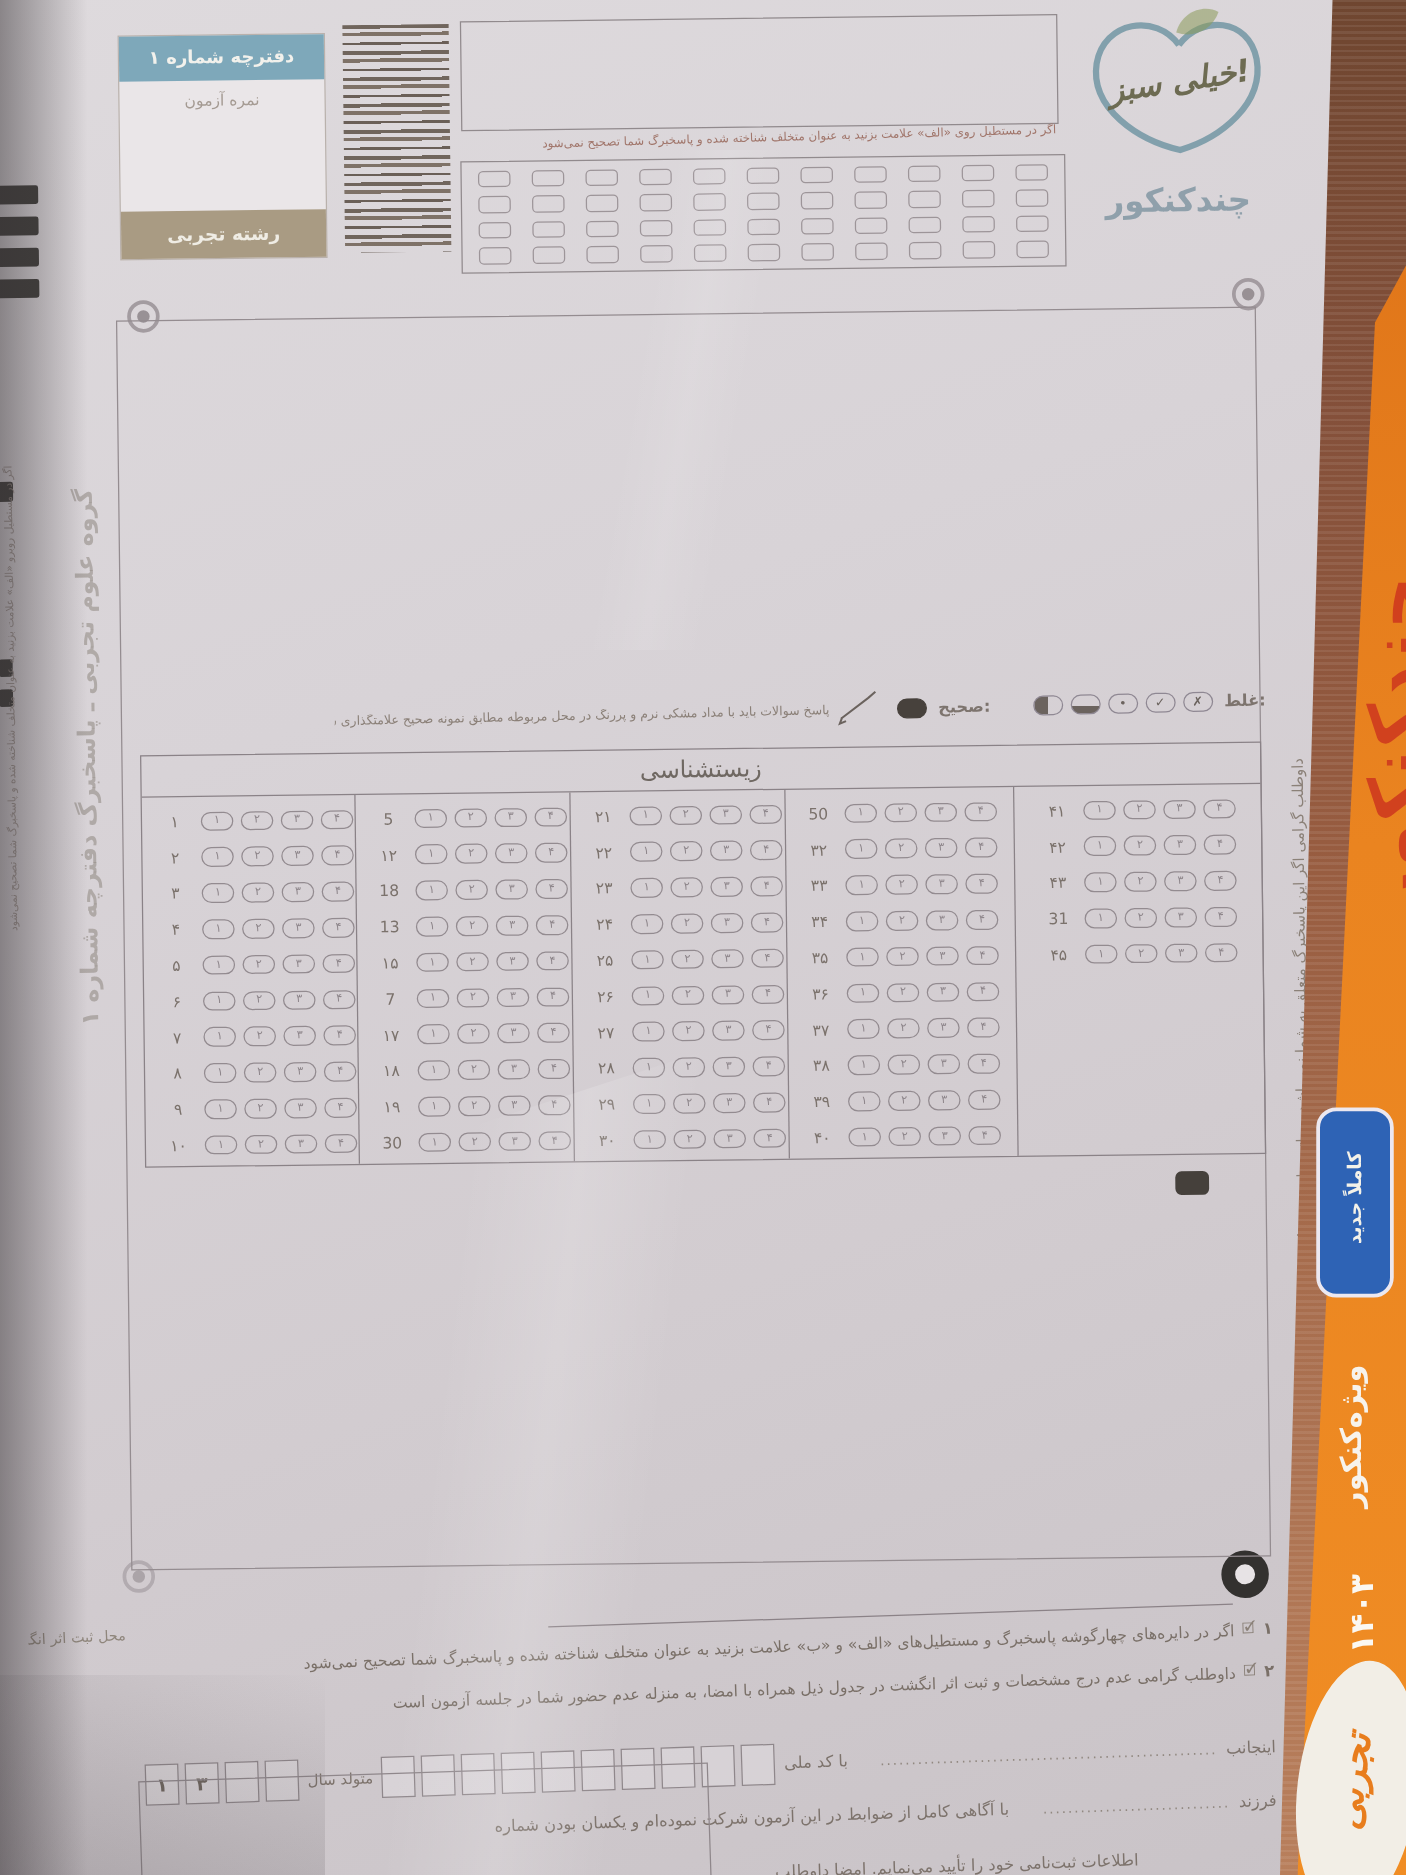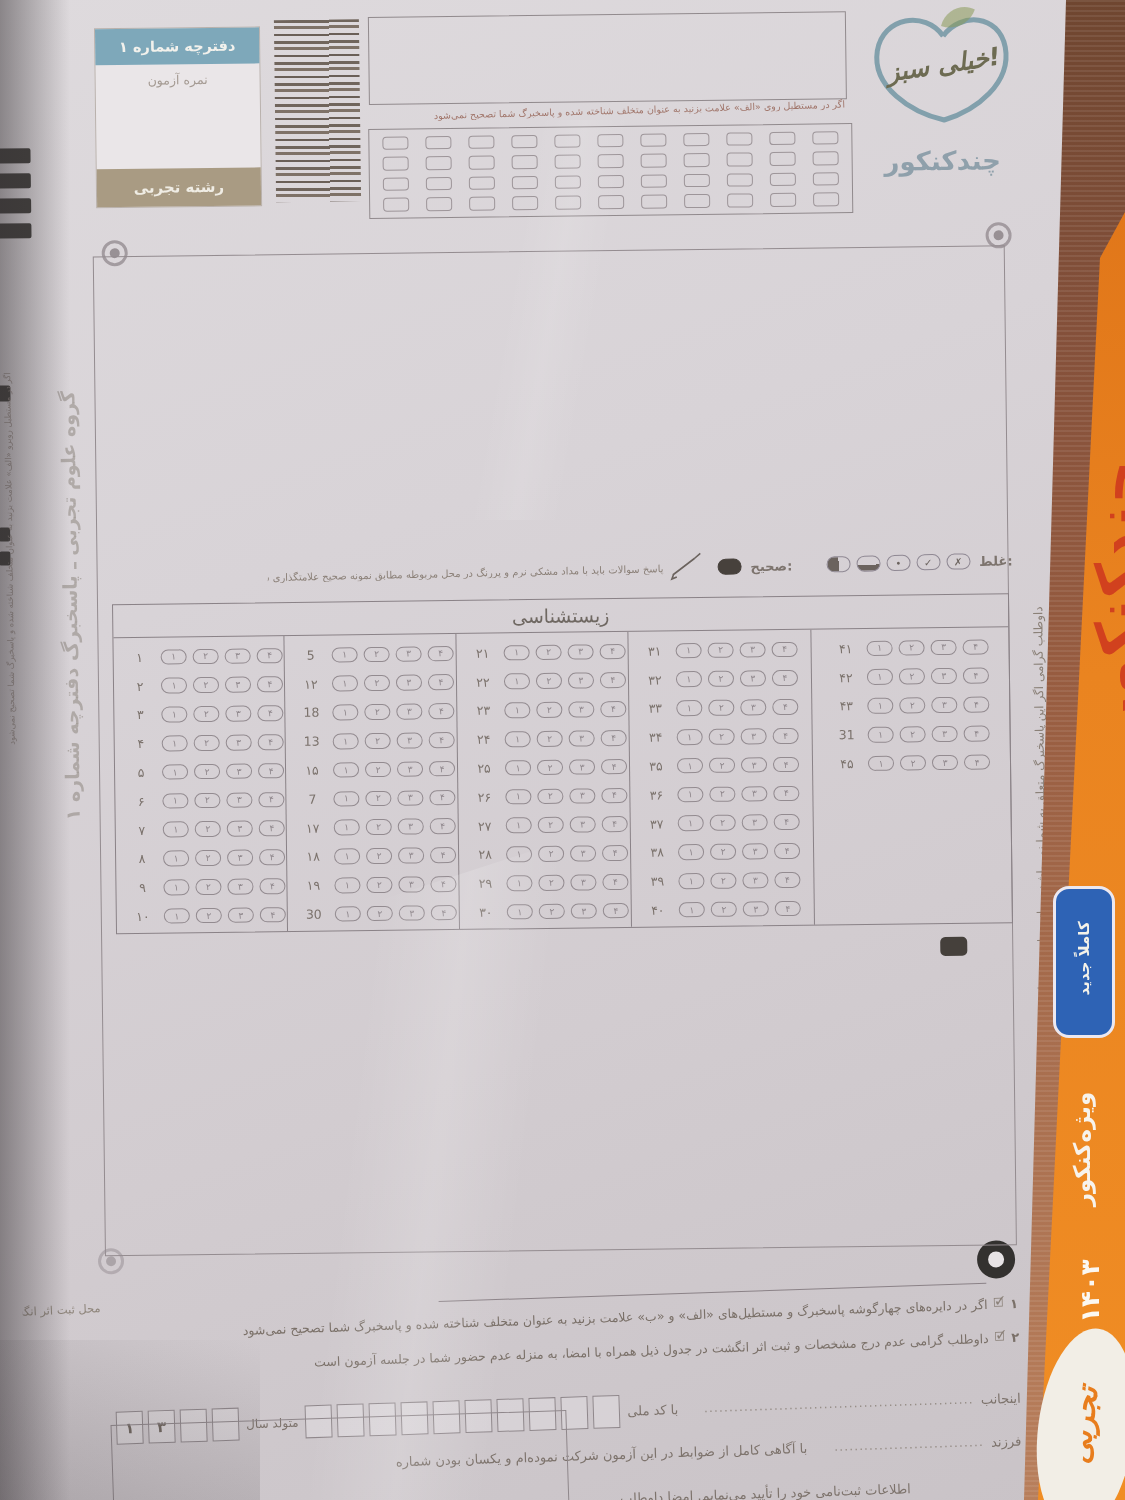--- a/index.html
+++ b/index.html
@@ -476,21 +476,21 @@
               <span class="bubs">
                 <span class="bub">۱</span>
                 <span class="bub">۲</span>
                 <span class="bub">۳</span>
                 <span class="bub">۴</span>
               </span>
             </div>
           </div>
           <div class="acol b" style="left: 515px; width: 183px;">
             <div class="arow">
-              <span class="qnum">۳۱</span>
+              <span class="qnum">50</span>
               <span class="bubs">
                 <span class="bub">۱</span>
                 <span class="bub">۲</span>
                 <span class="bub">۳</span>
                 <span class="bub">۴</span>
               </span>
             </div>
             <div class="arow">
               <span class="qnum">۳۲</span>
               <span class="bubs">

